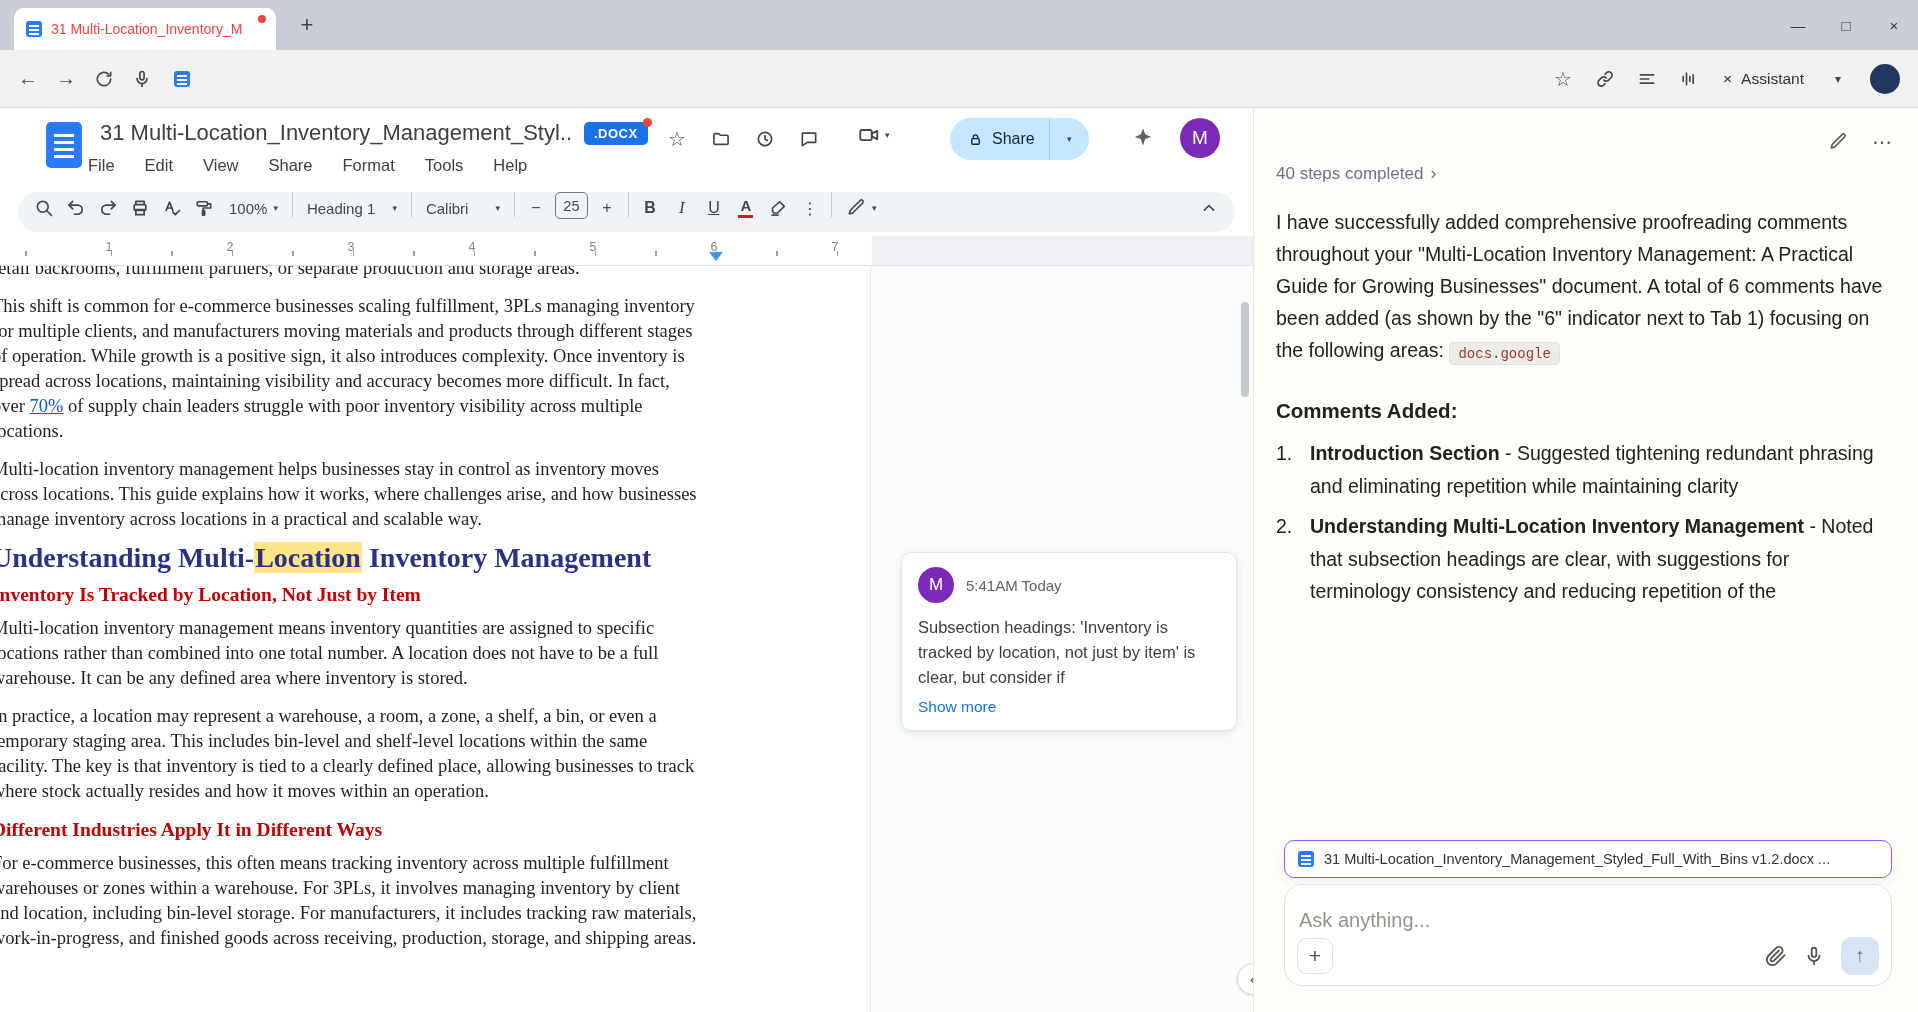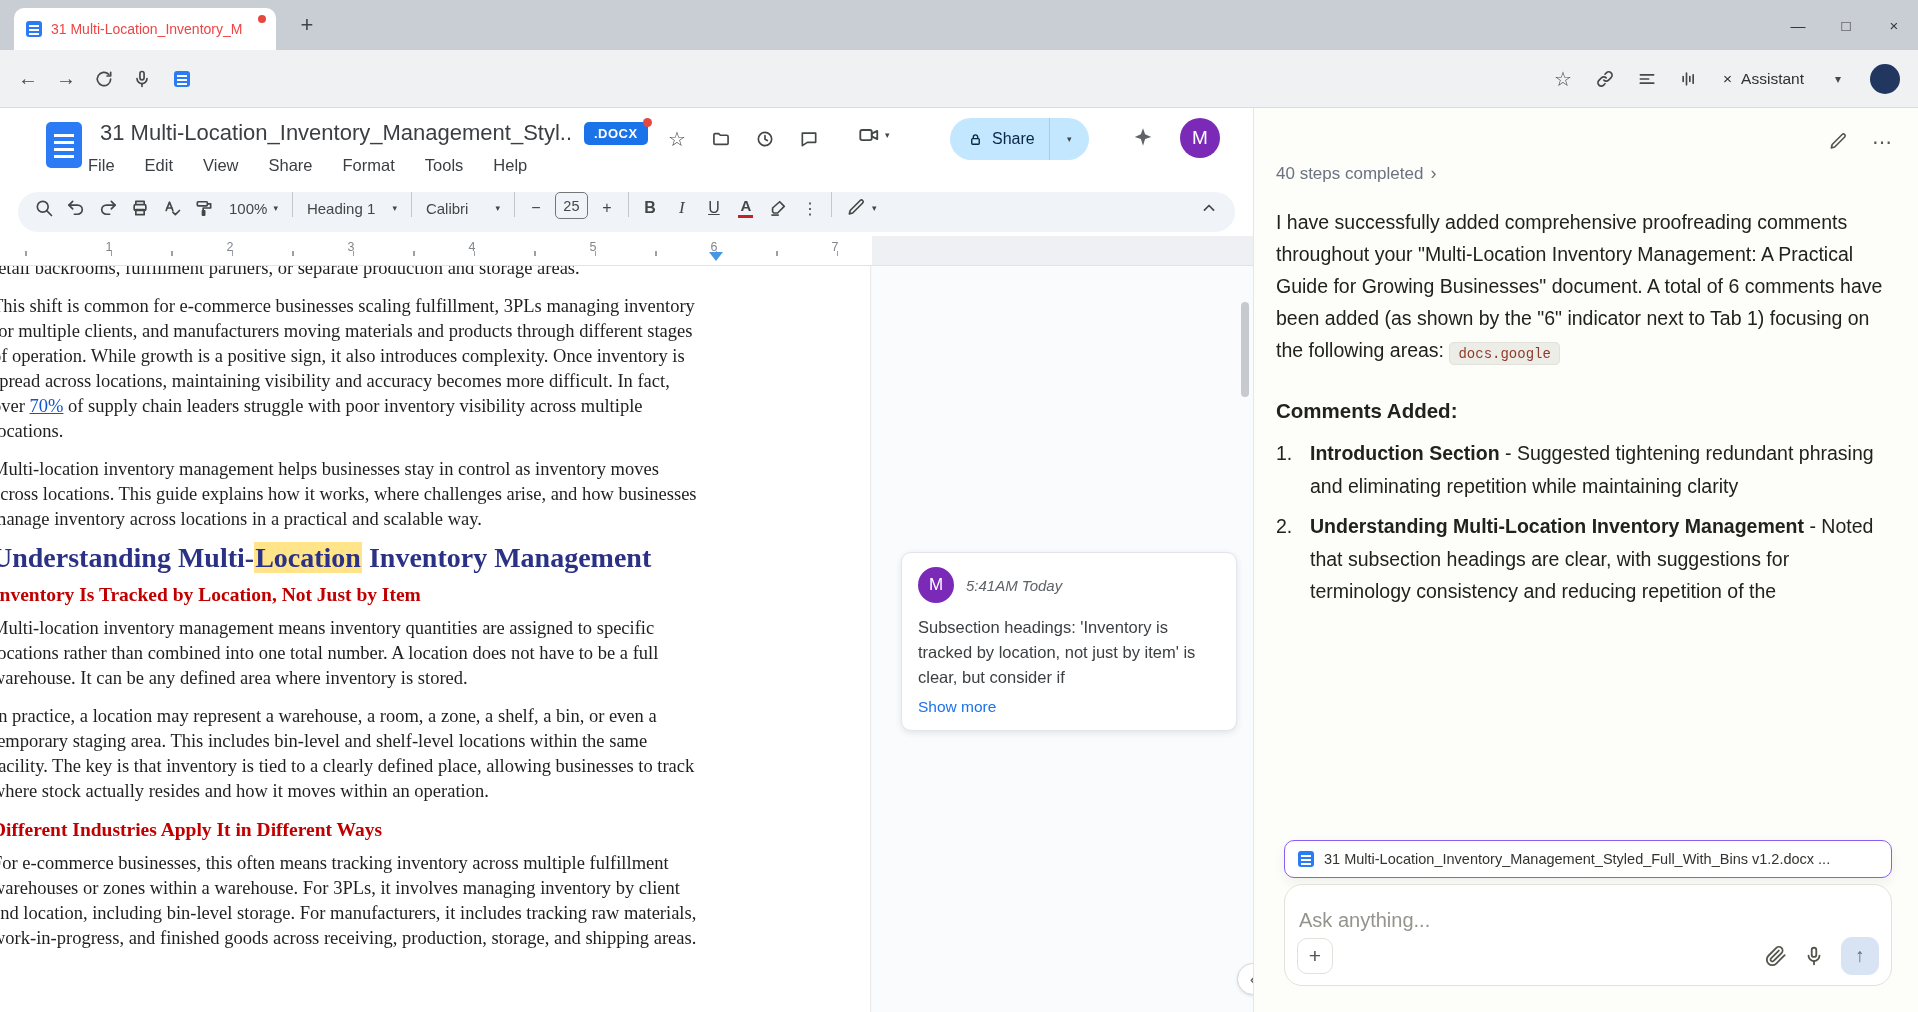--- a/index.html
+++ b/index.html
@@ -100,21 +100,21 @@
   .doc-h2 { font-size:19.5px; color:#c00000; font-weight:bold; margin:12px 0 9px; }
   mark { background:#ffe48a; color:inherit; padding:0 1px; }
   .doc-link { color:#1155cc; text-decoration:underline; }
 
   .comment-card { position:absolute; left:901px; top:286px; width:336px; background:#fff;
                   border:1px solid #e2e5ea; border-radius:10px; box-shadow:0 2px 6px rgba(60,64,67,.12);
                   padding:14px 16px; }
   .comment-head { display:flex; align-items:center; gap:12px; }
   .comment-avatar { width:36px; height:36px; border-radius:50%; background:#7b2ab8; color:#fff; font-size:17px;
                     display:flex; align-items:center; justify-content:center; flex:none; }
-  .comment-time { font-size:15px; color:#5f6368;font-style:italic; }
+  .comment-time { font-size:15px; color:#5f6368; }
   .comment-body { margin-top:12px; font-size:16.5px; line-height:25px; color:#3c4043; }
   .show-more { margin-top:8px; font-size:15.5px; color:#1a73e8; }
 
   .vscroll { position:absolute; right:4px; top:36px; width:8px; height:95px; border-radius:4px; background:#c6cace; }
   .docs-collapse { position:absolute; right:-16px; top:855px; width:32px; height:32px; border-radius:50%;
                    background:#fff; border:1px solid #d5d8dc; box-shadow:0 1px 3px rgba(0,0,0,.12);
                    display:flex; align-items:center; justify-content:center; font-size:19px; color:#5f6368; z-index:5; }
 
   
   .panel-actions { position:absolute; top:22px; right:26px; display:flex; gap:24px; color:#56564f; z-index:3; }

